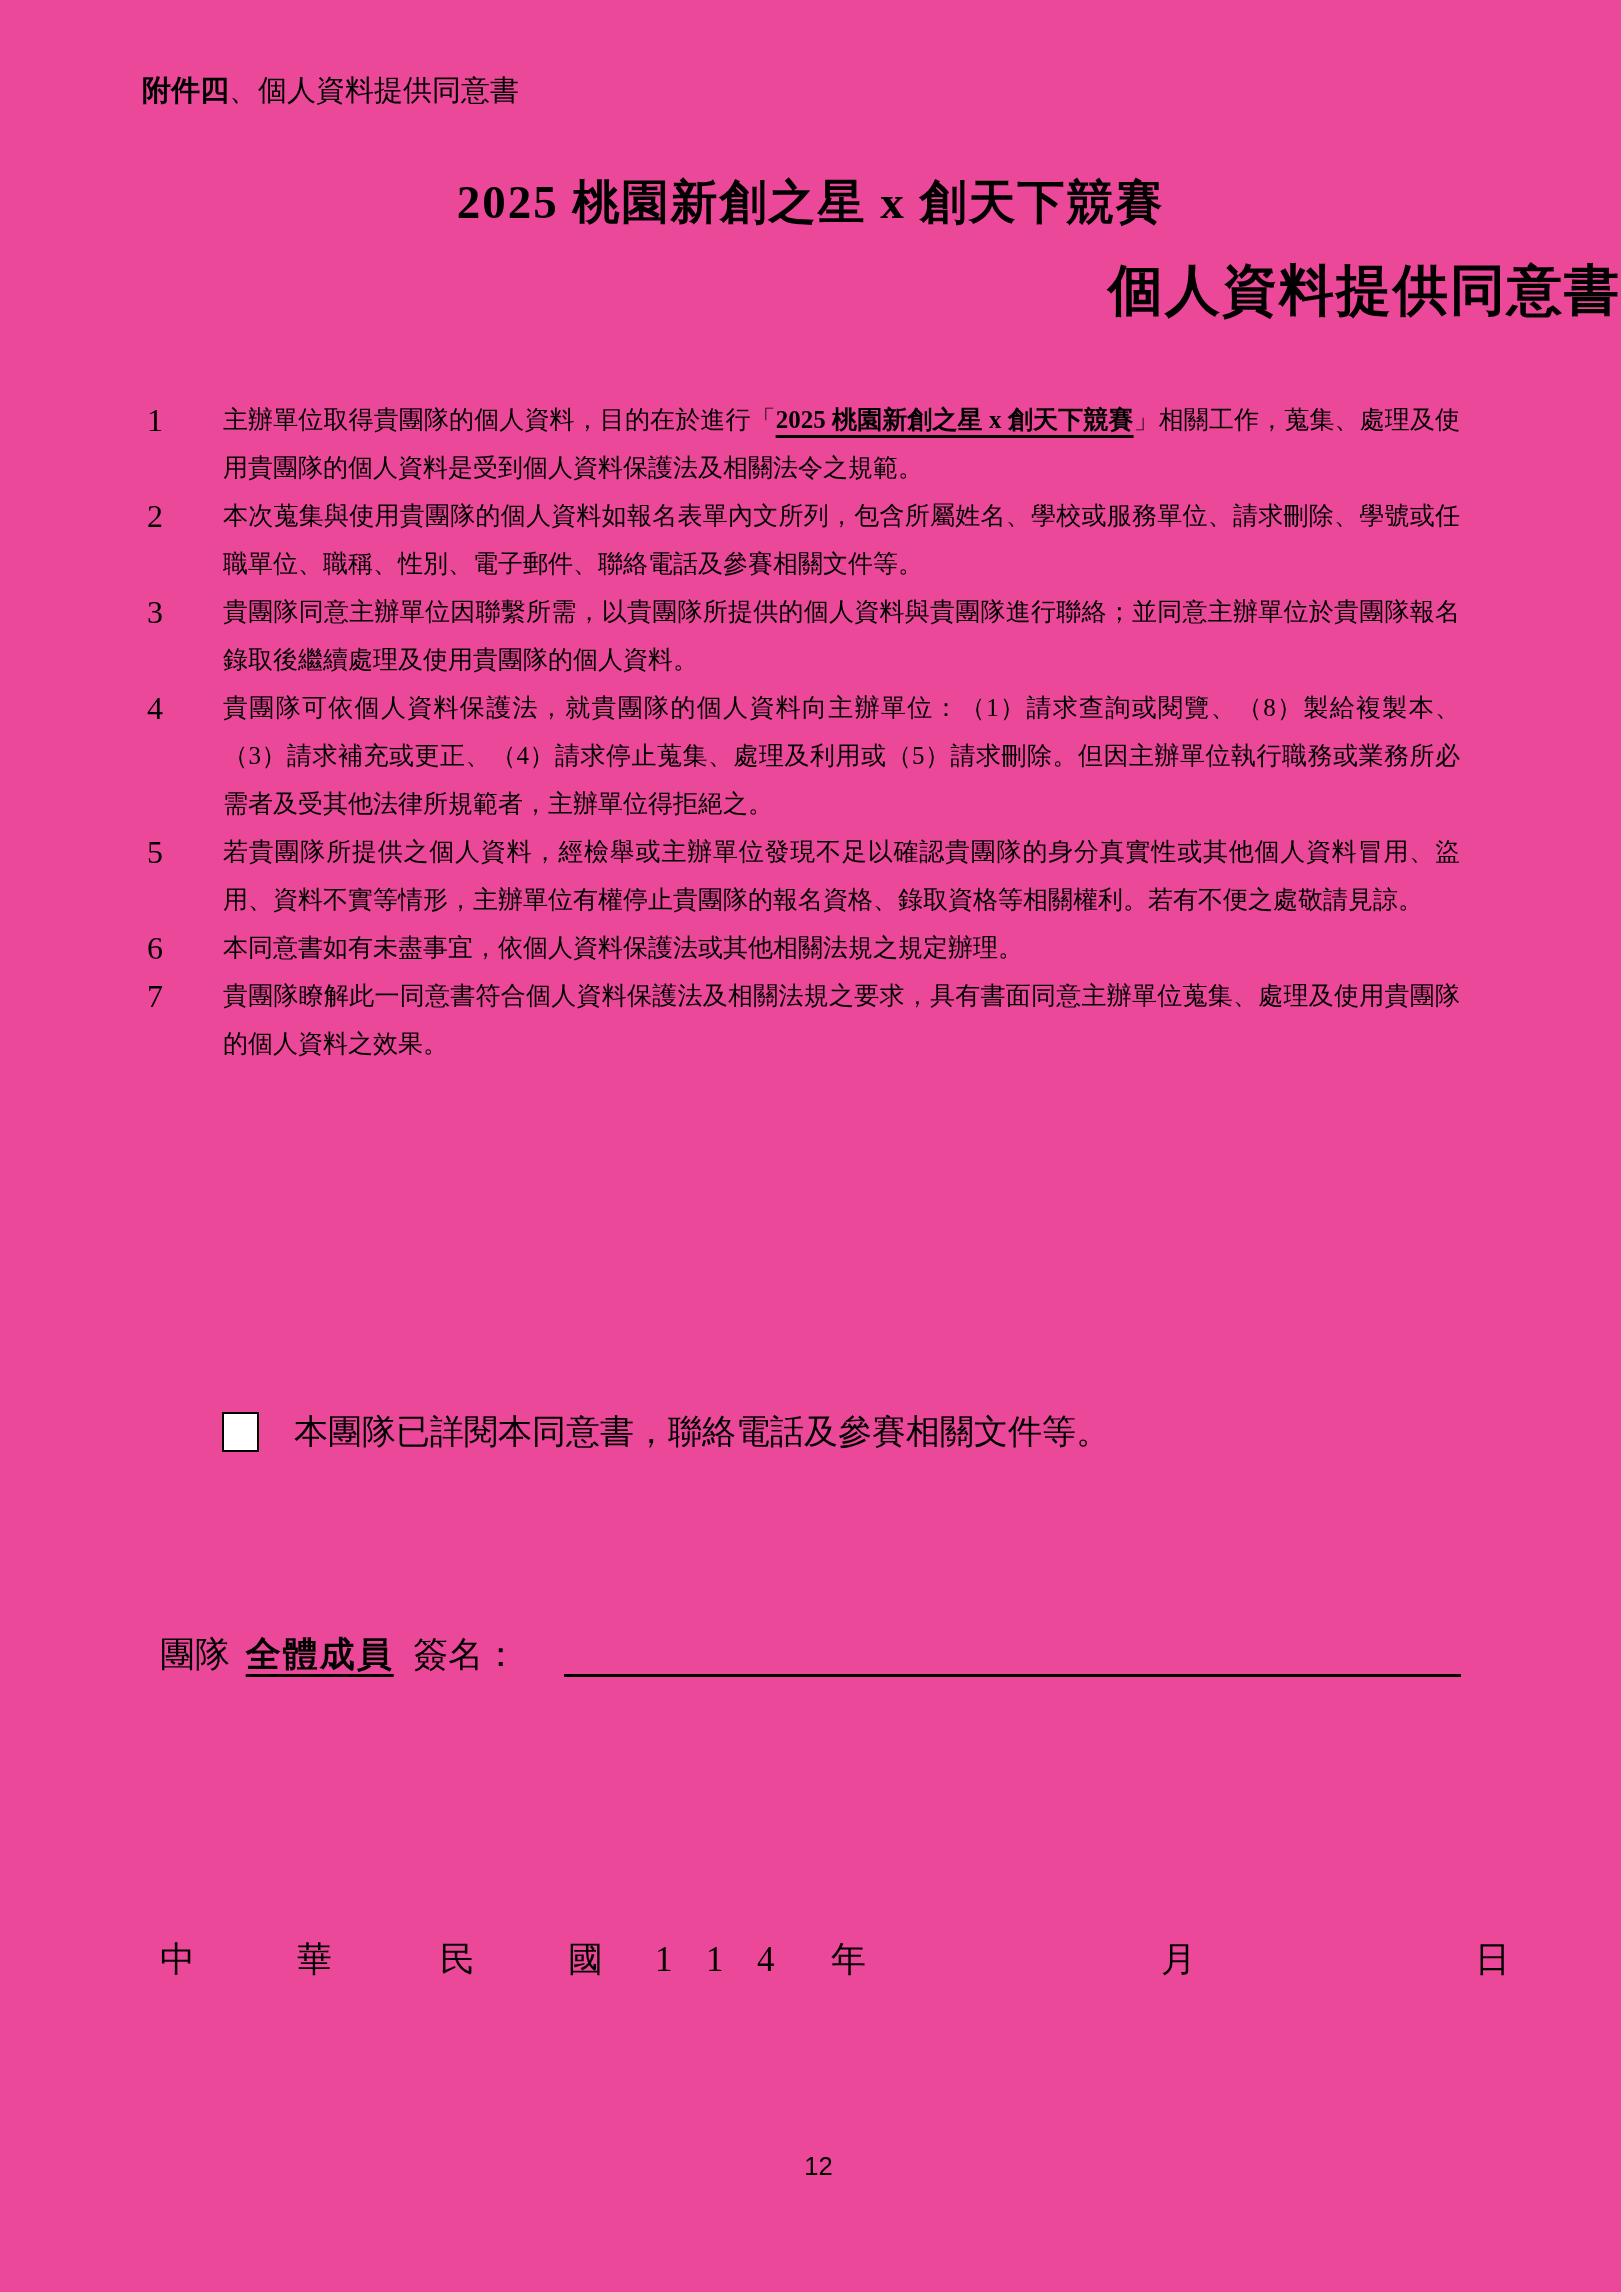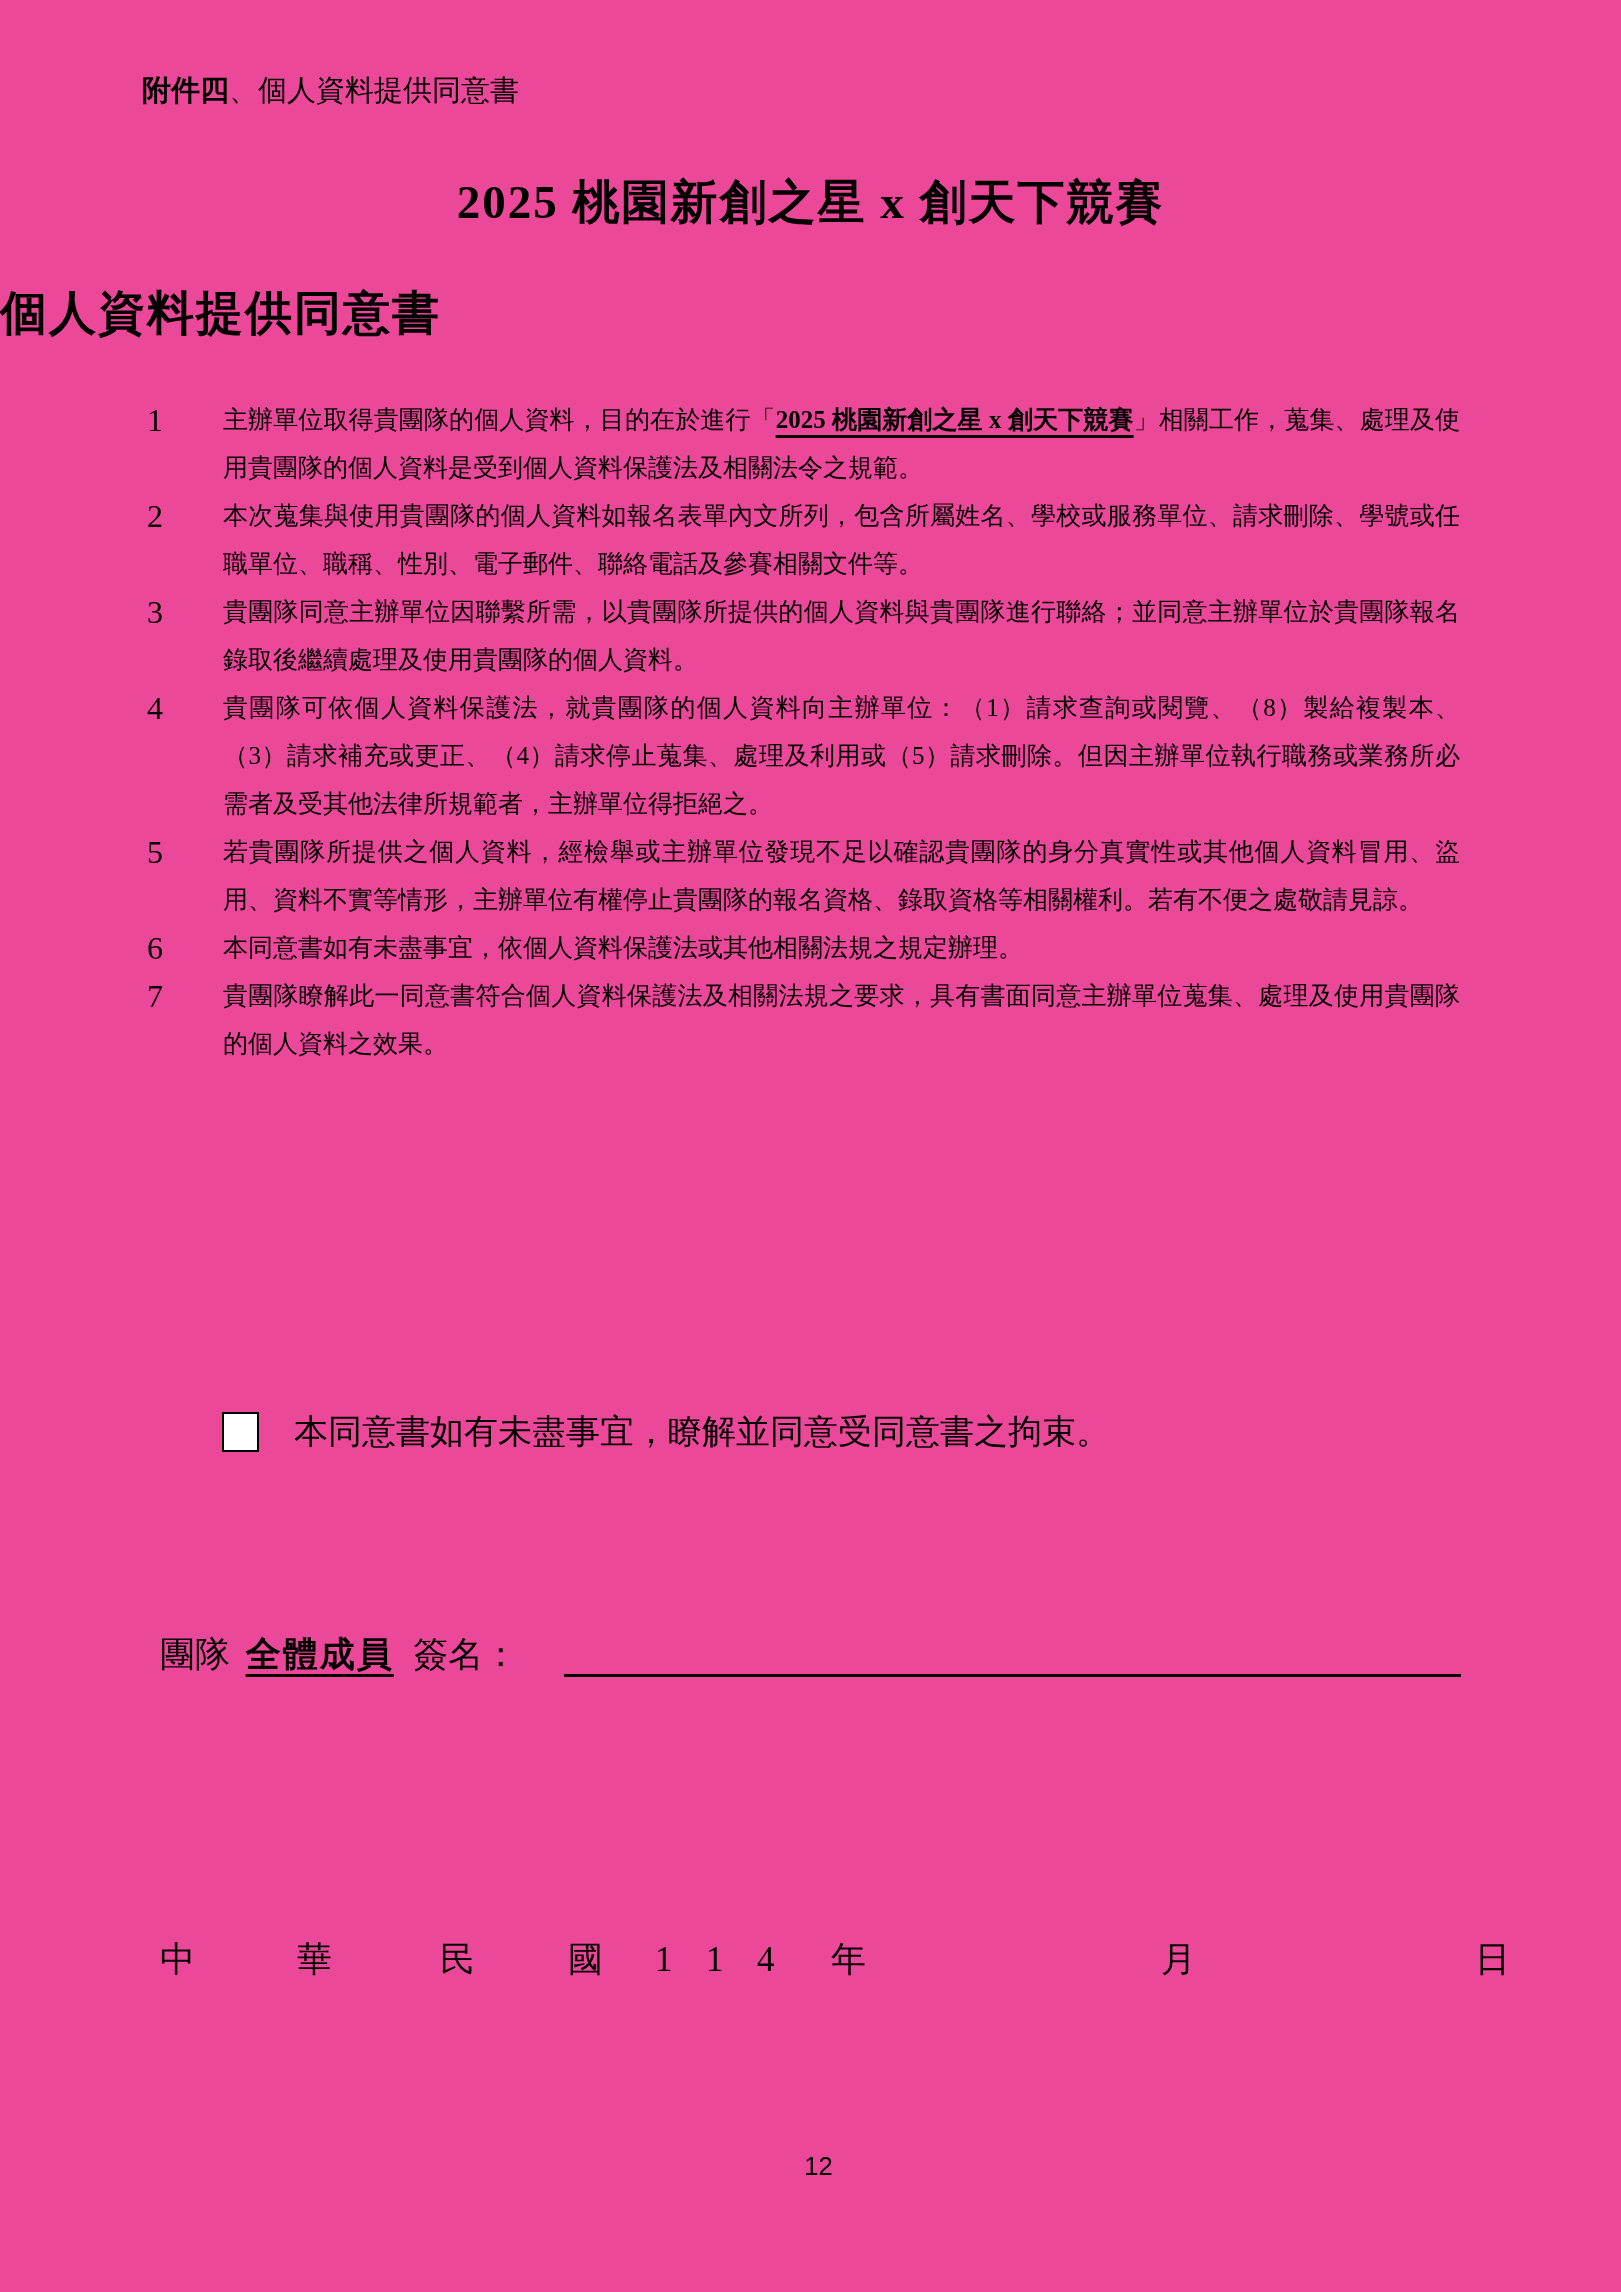--- a/index.html
+++ b/index.html
@@ -28,25 +28,25 @@
     left: 0;
     width: 100%;
     text-align: center;
     font-size: 47px;
     font-weight: bold;
     letter-spacing: 2px;
     white-space: nowrap;
   }
   .doc-subtitle {
     position: absolute;
-    top: 282px;
+    top: 254px;
     left: 0;
     width: 100%;
-    text-align: left;
-    font-size: 47px;
+    text-align: right;
+    font-size: 55px;
     font-weight: bold;
     letter-spacing: 2px;
     white-space: nowrap;
   }
   .consent-list {
     position: absolute;
     top: 396px;
     left: 147px;
     width: 1313px;
   }
@@ -195,21 +195,21 @@
 
     <div class="clause-row">
       <span class="clause-num">7</span>
       <span class="clause-text">貴團隊瞭解此一同意書符合個人資料保護法及相關法規之要求，具有書面同意主辦單位蒐集、處理及使用貴團隊的個人資料之效果。</span>
     </div>
 
   </div>
 
   <div class="checkbox-row">
     <span class="checkbox-box"></span>
-    <span class="checkbox-label">本同意書如有未盡事宜，瞭解並同意受同意書之拘束。</span>
+    <span class="checkbox-label">本團隊已詳閱本同意書，聯絡電話及參賽相關文件等。</span>
   </div>
 
   <div class="signature-row">
     <span class="sig-prefix">團隊</span>
     <span class="sig-signers">全體成員</span>
     <span class="sig-label">簽名：</span>
     <span class="signature-line"></span>
   </div>
 
   <div class="date-row">

